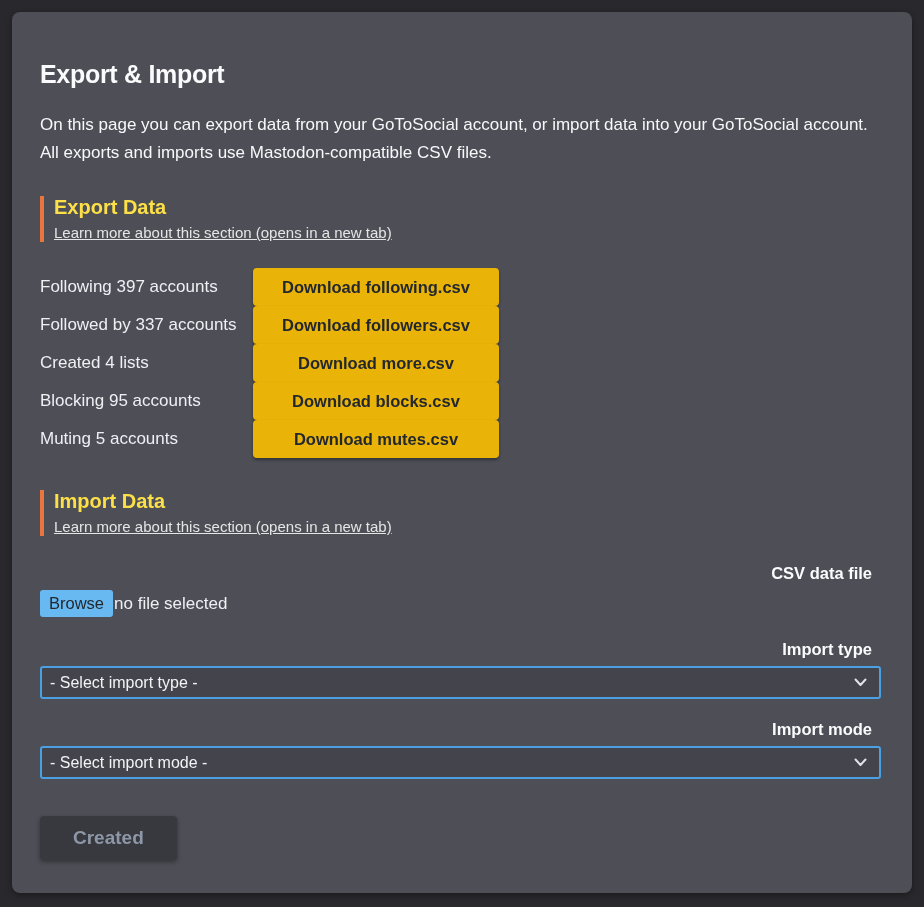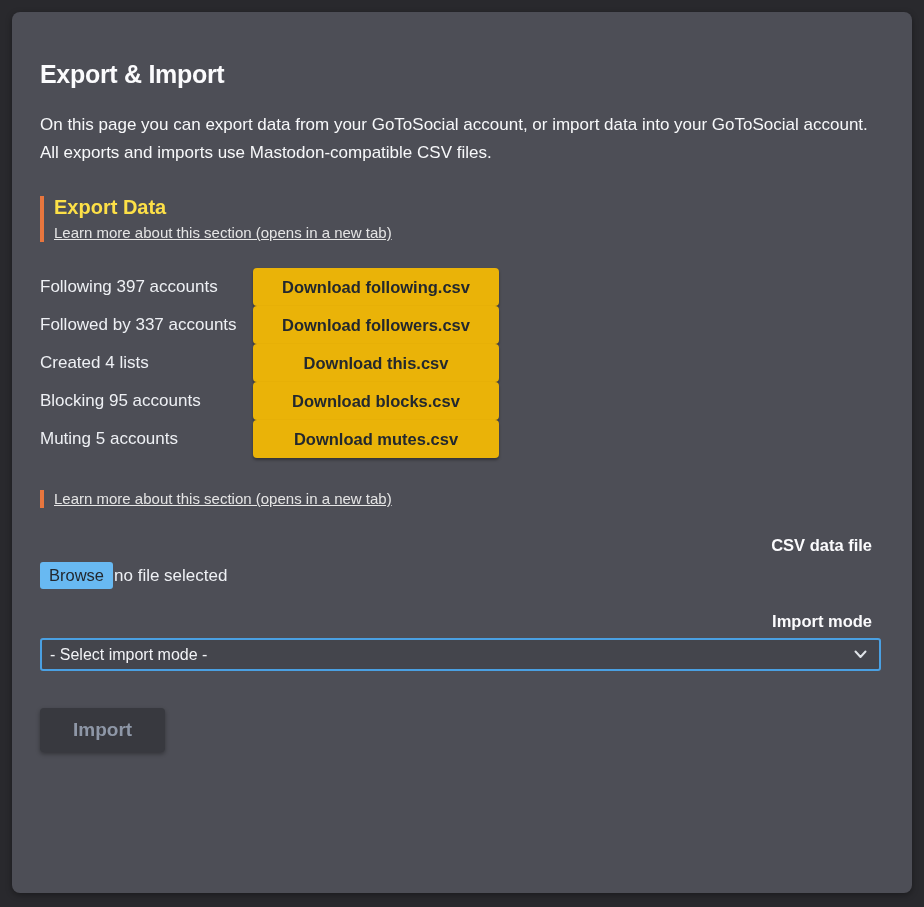--- a/index.html
+++ b/index.html
@@ -147,47 +147,59 @@
   </div>
 
   <div class="export-rows">
     <span class="row-label">Following 397 accounts</span>
     <button class="dl-btn">Download following.csv</button>
 
     <span class="row-label">Followed by 337 accounts</span>
     <button class="dl-btn">Download followers.csv</button>
 
     <span class="row-label">Created 4 lists</span>
-    <button class="dl-btn">Download this.csv</button>
+    <button class="dl-btn">Download more.csv</button>
 
     <span class="row-label">Blocking 95 accounts</span>
     <button class="dl-btn">Download blocks.csv</button>
 
     <span class="row-label">Muting 5 accounts</span>
     <button class="dl-btn">Download mutes.csv</button>
   </div>
 
   <div class="section-head import-head">
+    <h2>Import Data</h2>
     <a class="learn-link">Learn more about this section (opens in a new tab)</a>
   </div>
 
   <span class="field-label">CSV data file</span>
   <div class="file-row">
     <button class="browse-btn">Browse</button>
     <span class="file-status">no file selected</span>
   </div>
 
+  <div class="field">
+    <span class="field-label">Import type</span>
+    <div class="select-box">
+      <span class="select-value">- Select import type -</span>
+      <span class="chevron">
+        <svg width="13" height="9" viewBox="0 0 13 9">
+            <polyline points="1.5,1.5 6.5,7 11.5,1.5" fill="none" stroke="#dfe3e8" stroke-width="2" stroke-linecap="round" stroke-linejoin="round"></polyline>
+          </svg>
+      </span>
+    </div>
+  </div>
 
   <div class="field">
     <span class="field-label">Import mode</span>
     <div class="select-box">
       <span class="select-value">- Select import mode -</span>
       <span class="chevron">
         <svg width="13" height="9" viewBox="0 0 13 9">
             <polyline points="1.5,1.5 6.5,7 11.5,1.5" fill="none" stroke="#dfe3e8" stroke-width="2" stroke-linecap="round" stroke-linejoin="round"></polyline>
           </svg>
       </span>
     </div>
   </div>
 
-  <button class="import-btn">Import</button>
+  <button class="import-btn">Created</button>
 
 </div>
 
 </body></html>

